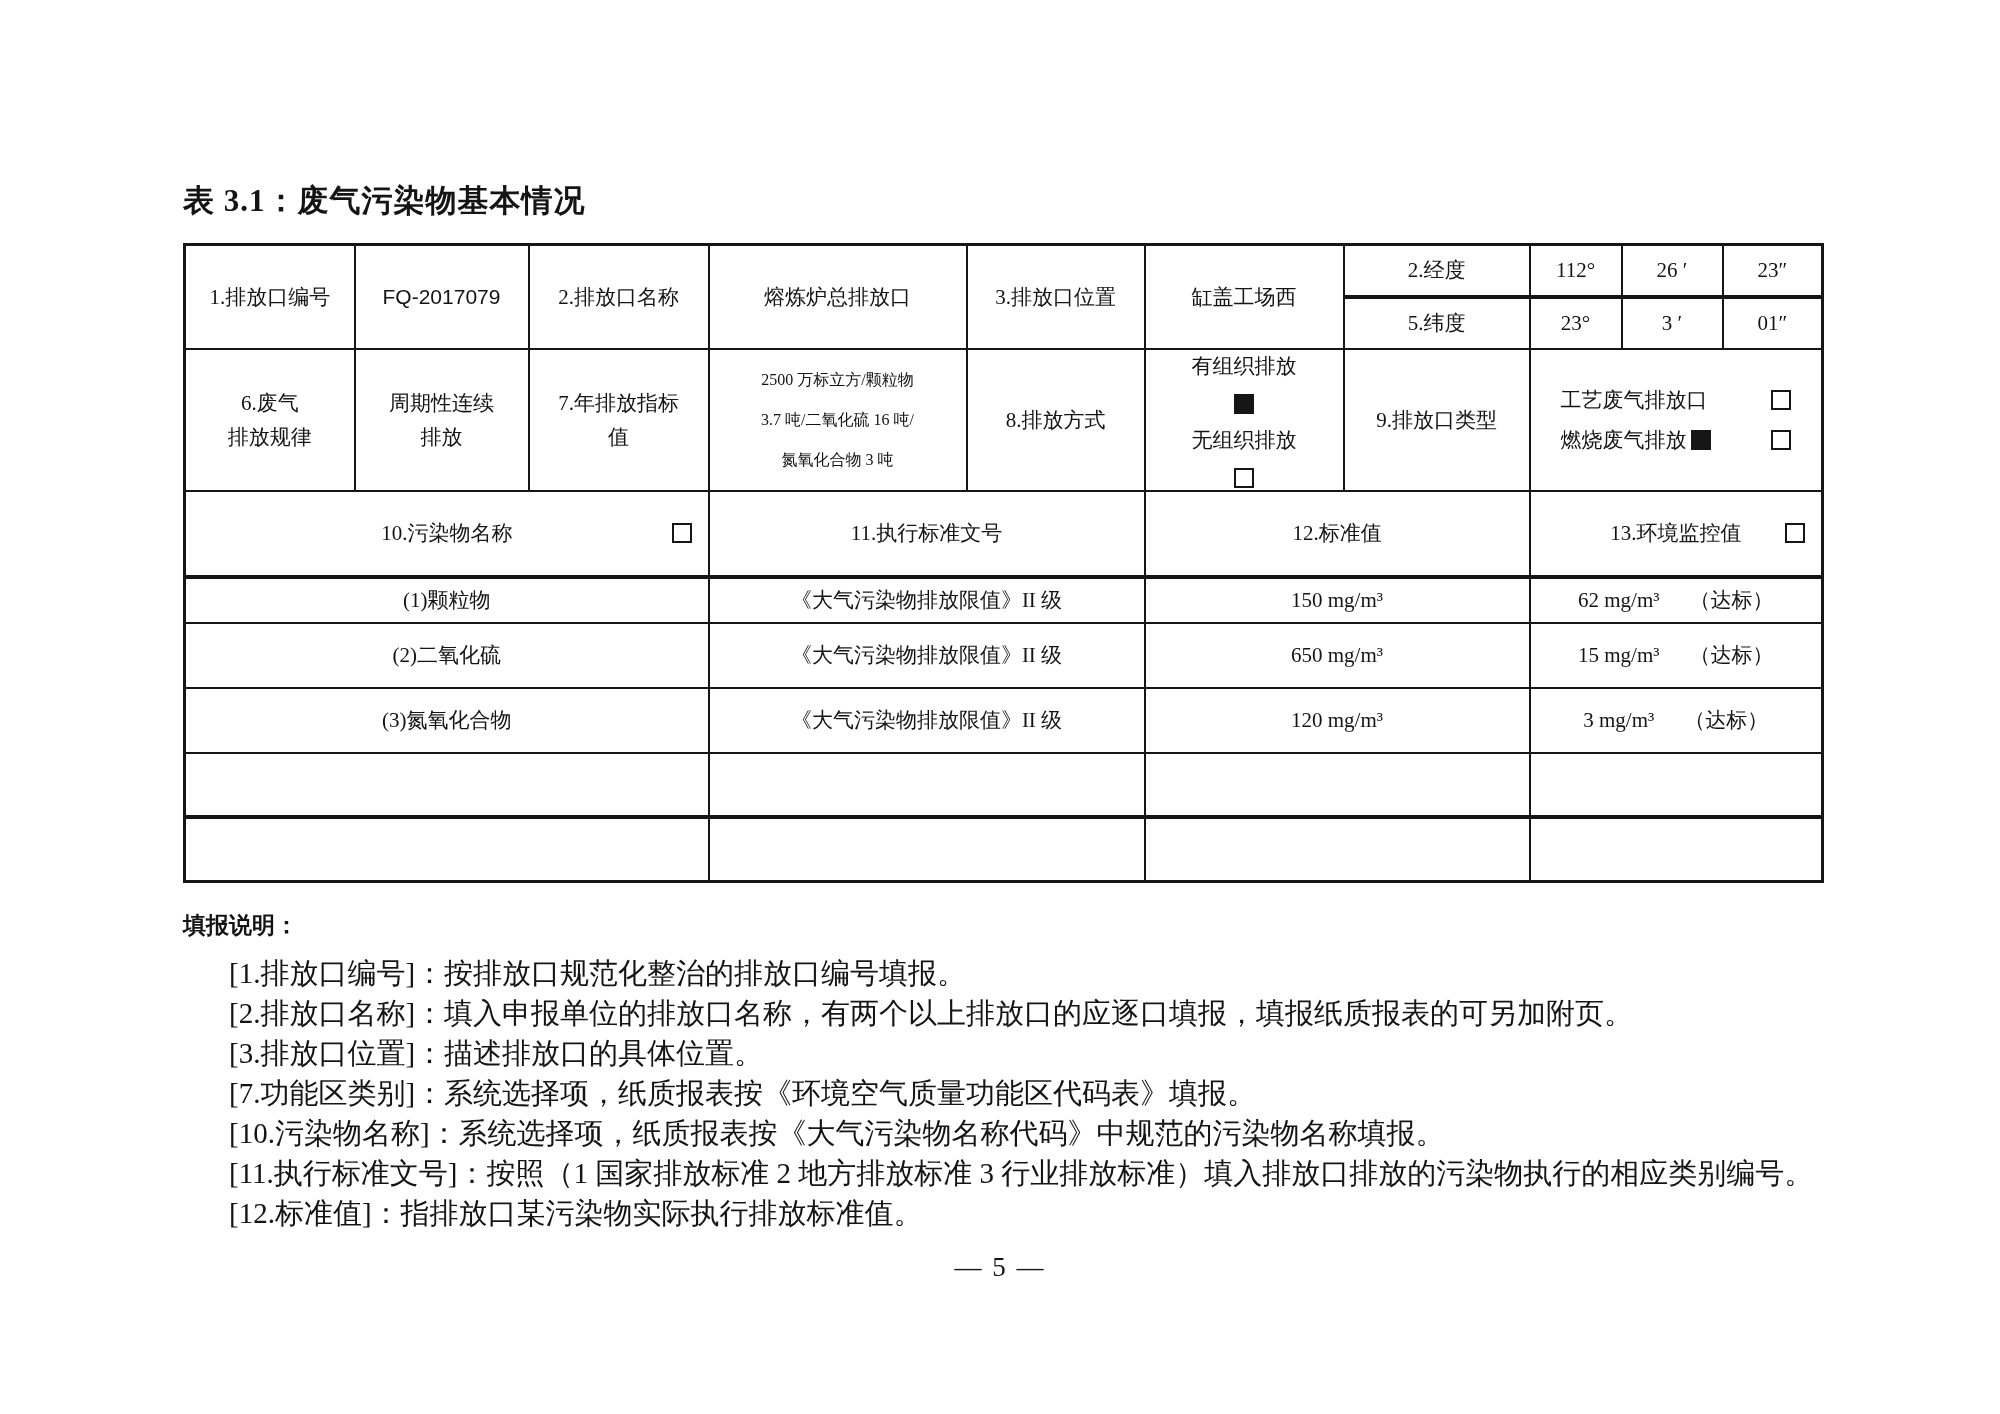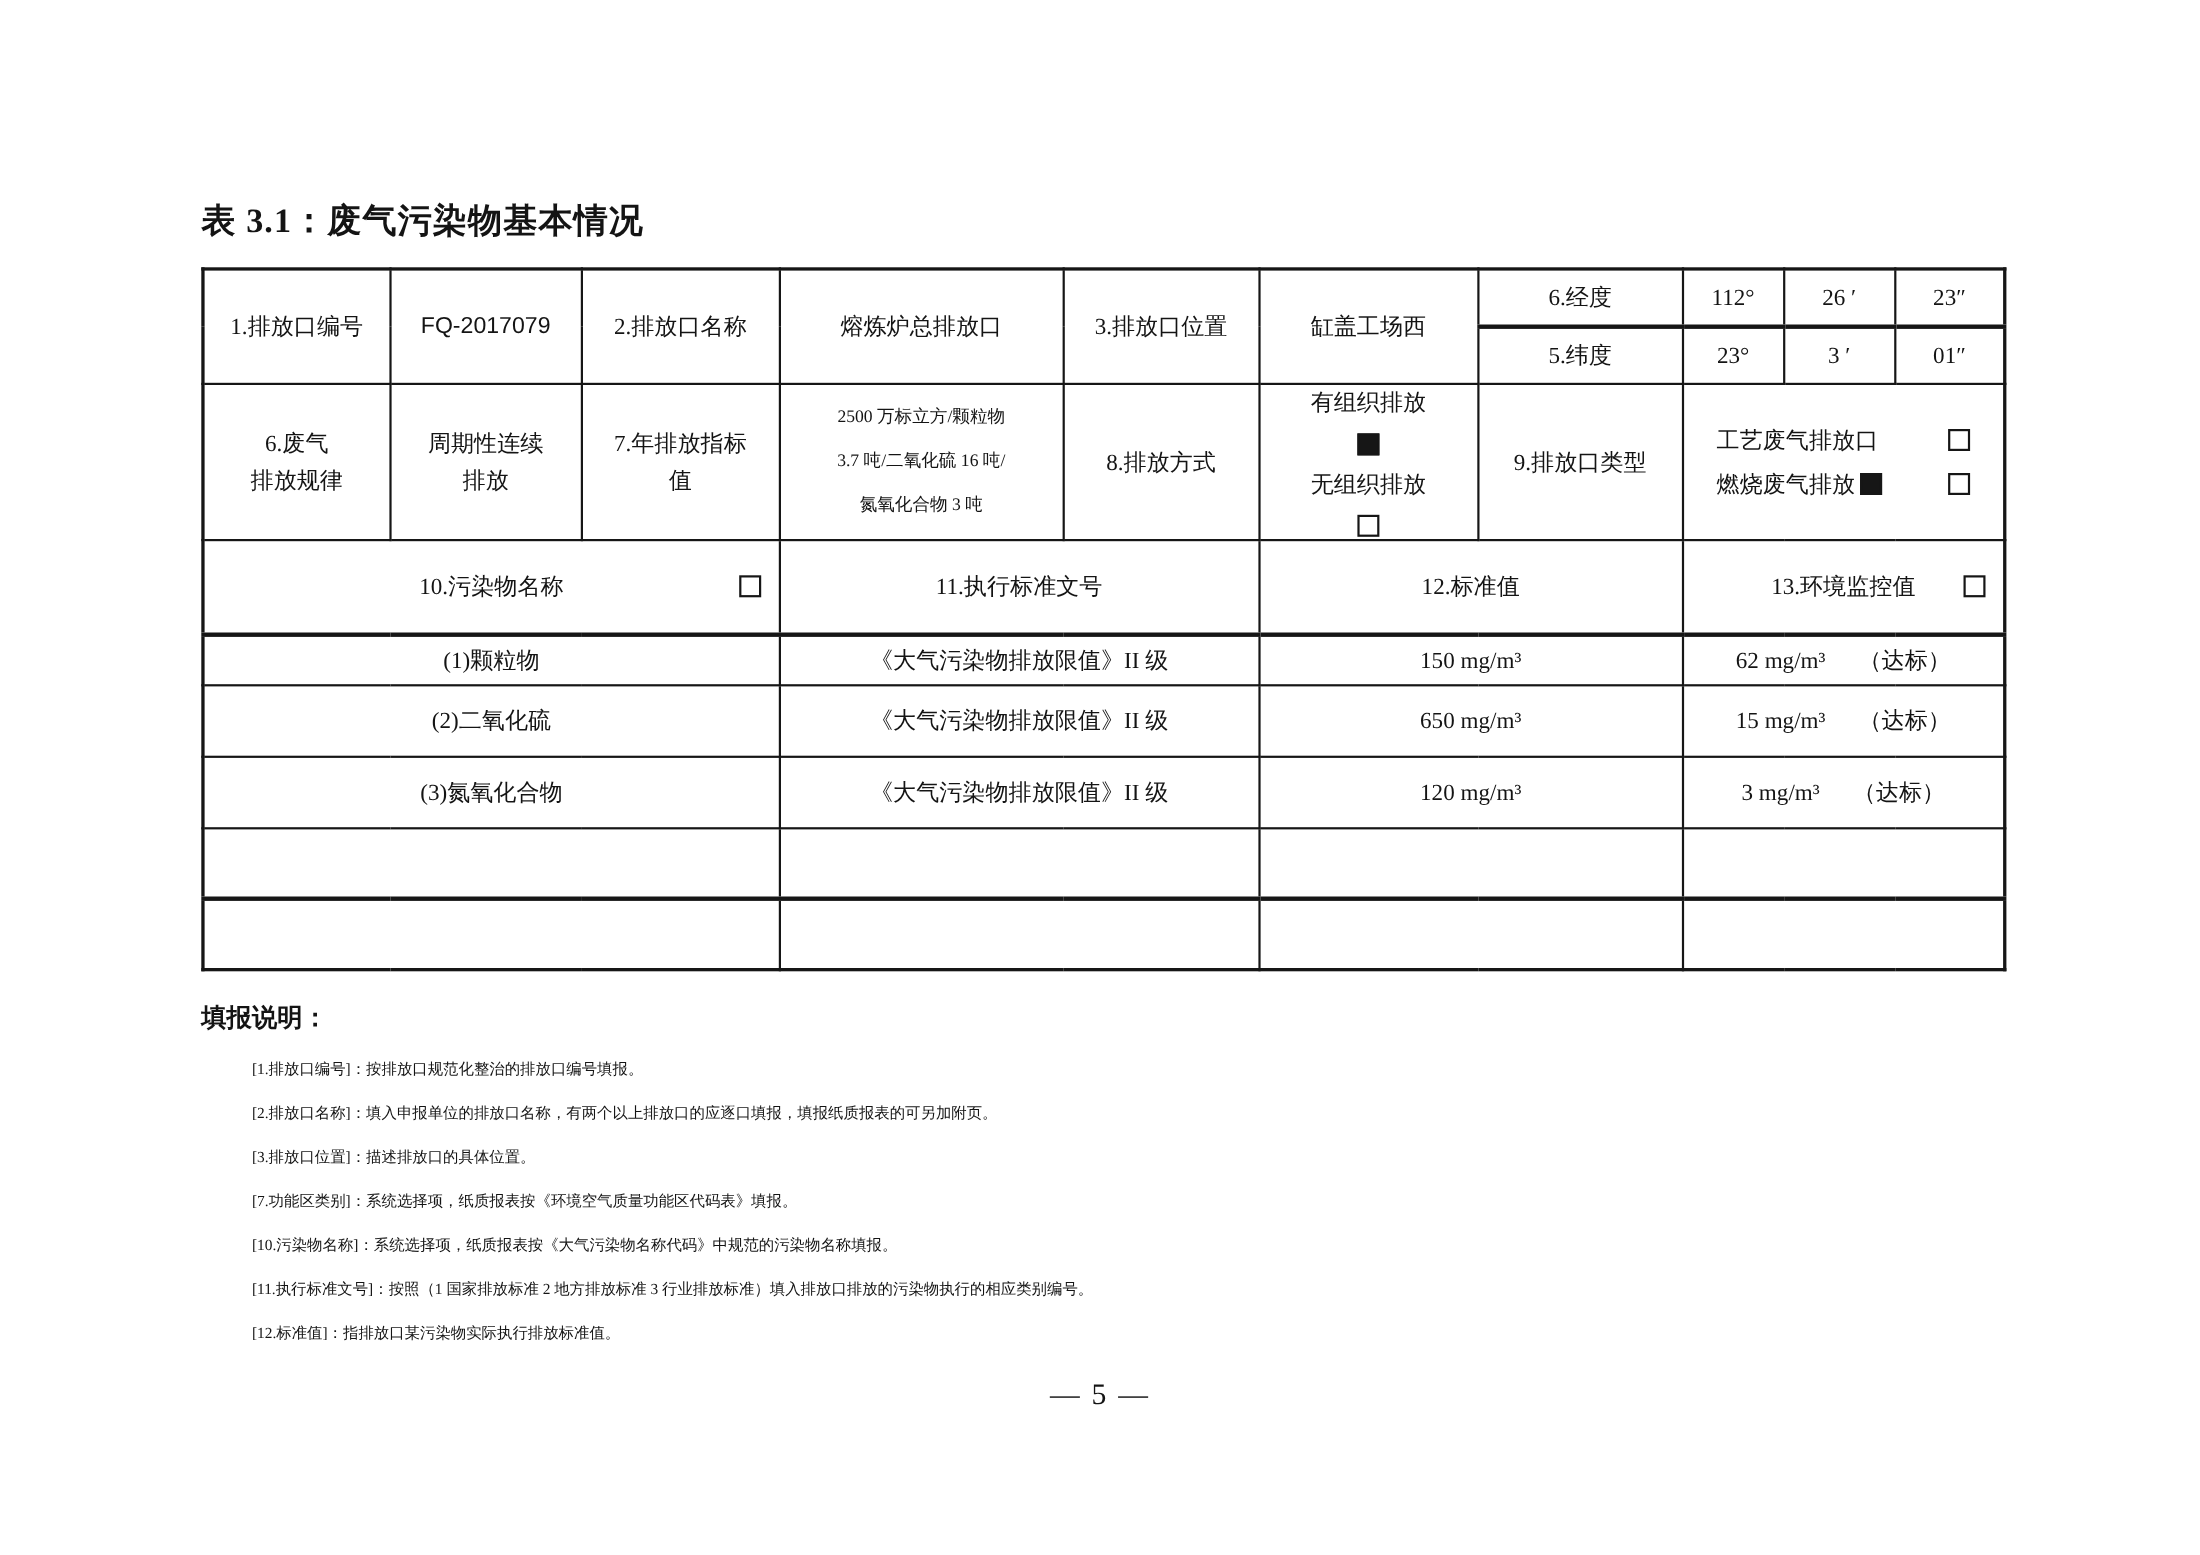--- a/index.html
+++ b/index.html
@@ -34,21 +34,21 @@
   .box.filled { background:#161616; }
   .opt-col { display:flex; flex-direction:column; justify-content:center; gap:12px; height:100%; }
   .opt-center { display:flex; align-items:center; justify-content:center; gap:14px;flex-direction:column; }
   .opt-between { display:flex; align-items:center; justify-content:space-between; padding:0 26px; }
   .opt-left { display:flex; align-items:center; gap:4px; }
   .hdr-cell { position:relative; }
   .hdr-cell .box { position:absolute; right:16px; top:50%; margin-top:-10px; }
   .monitor-cell { display:flex; align-items:center; justify-content:center; gap:30px; height:100%; }
   .notes { position:absolute; left:183px; top:876px; width:1680px; }
   .notes-heading { font-size:23px; font-weight:bold; margin-bottom:12px;margin-top:34px; }
-  .note-item { margin-left:46px; font-size:14px; line-height:40px; }
+  .note-item { margin-left:46px; font-size:29px; line-height:40px; }
   .page-num {
     position:absolute; left:0; top:1252px; width:2000px;
     text-align:center; font-size:27px; letter-spacing:2px;
   }
 </style>
 </head>
 <body>
 
 <div class="page">
 
@@ -69,21 +69,21 @@
     </colgroup>
 
     <tbody>
         <tr style="height:52px">
       <td rowspan="2">1.排放口编号</td>
       <td rowspan="2" class="sans">FQ-2017079</td>
       <td rowspan="2">2.排放口名称</td>
       <td rowspan="2">熔炼炉总排放口</td>
       <td rowspan="2">3.排放口位置</td>
       <td rowspan="2">缸盖工场西</td>
-      <td>6.经度</td>
+      <td>2.经度</td>
       <td>112°</td>
       <td>26 ′</td>
       <td>23″</td>
     </tr>
 
     <tr style="height:52px" class="thick-top">
       <td>5.纬度</td>
       <td>23°</td>
       <td>3 ′</td>
       <td>01″</td>

